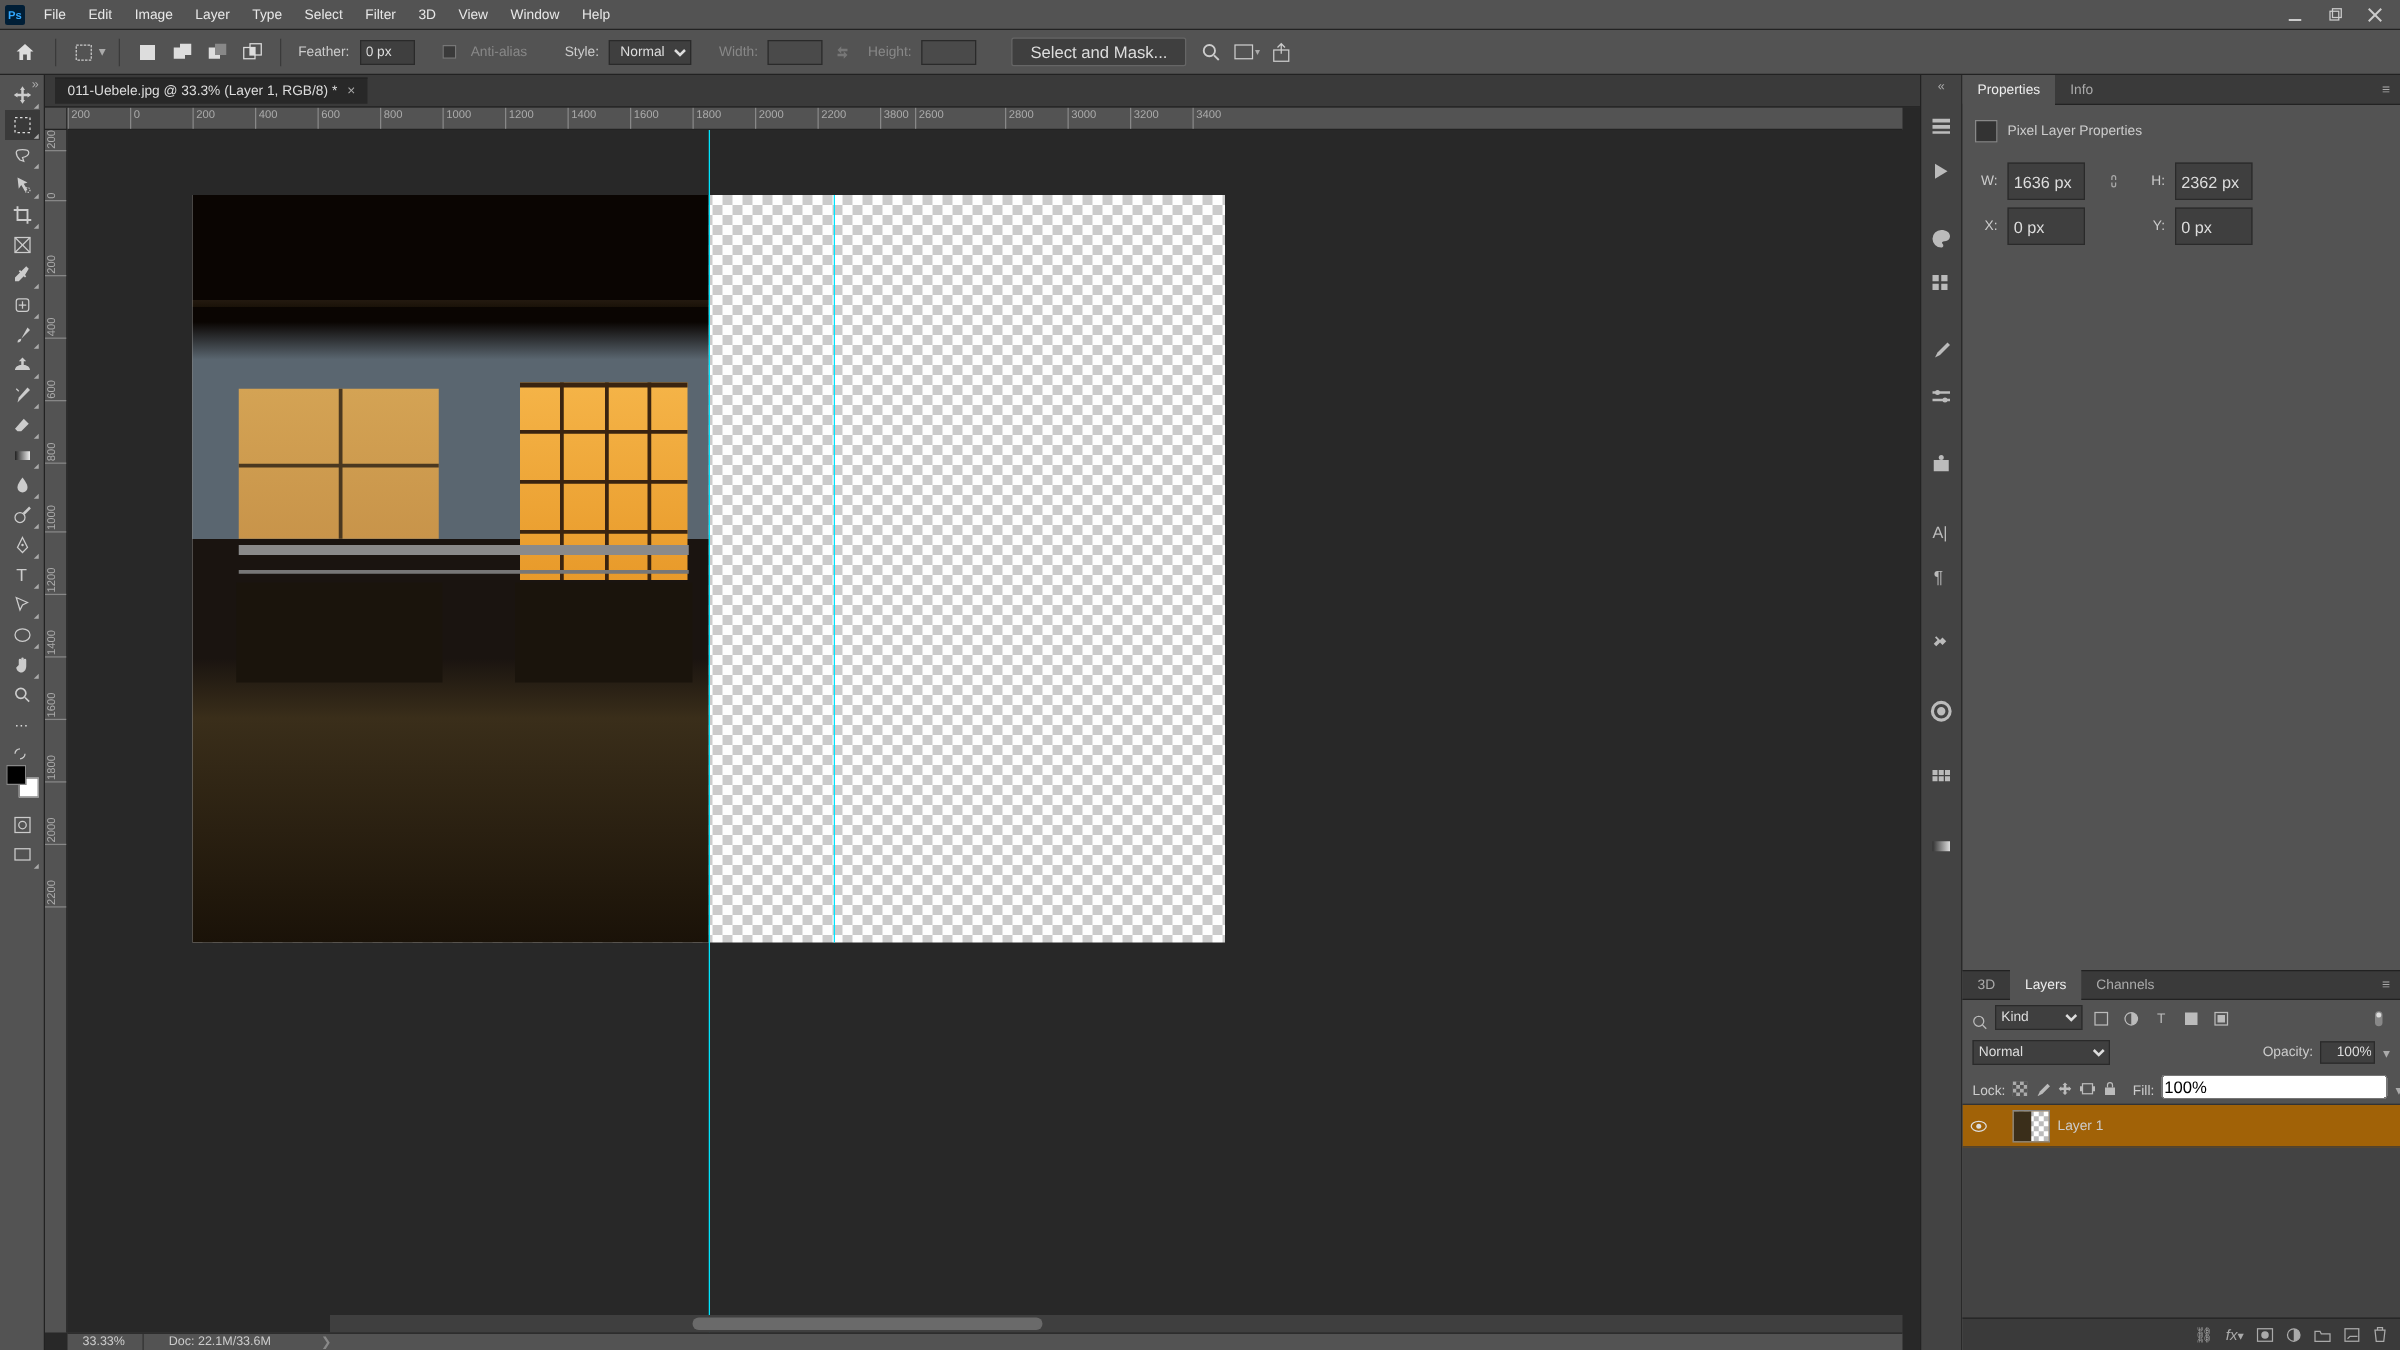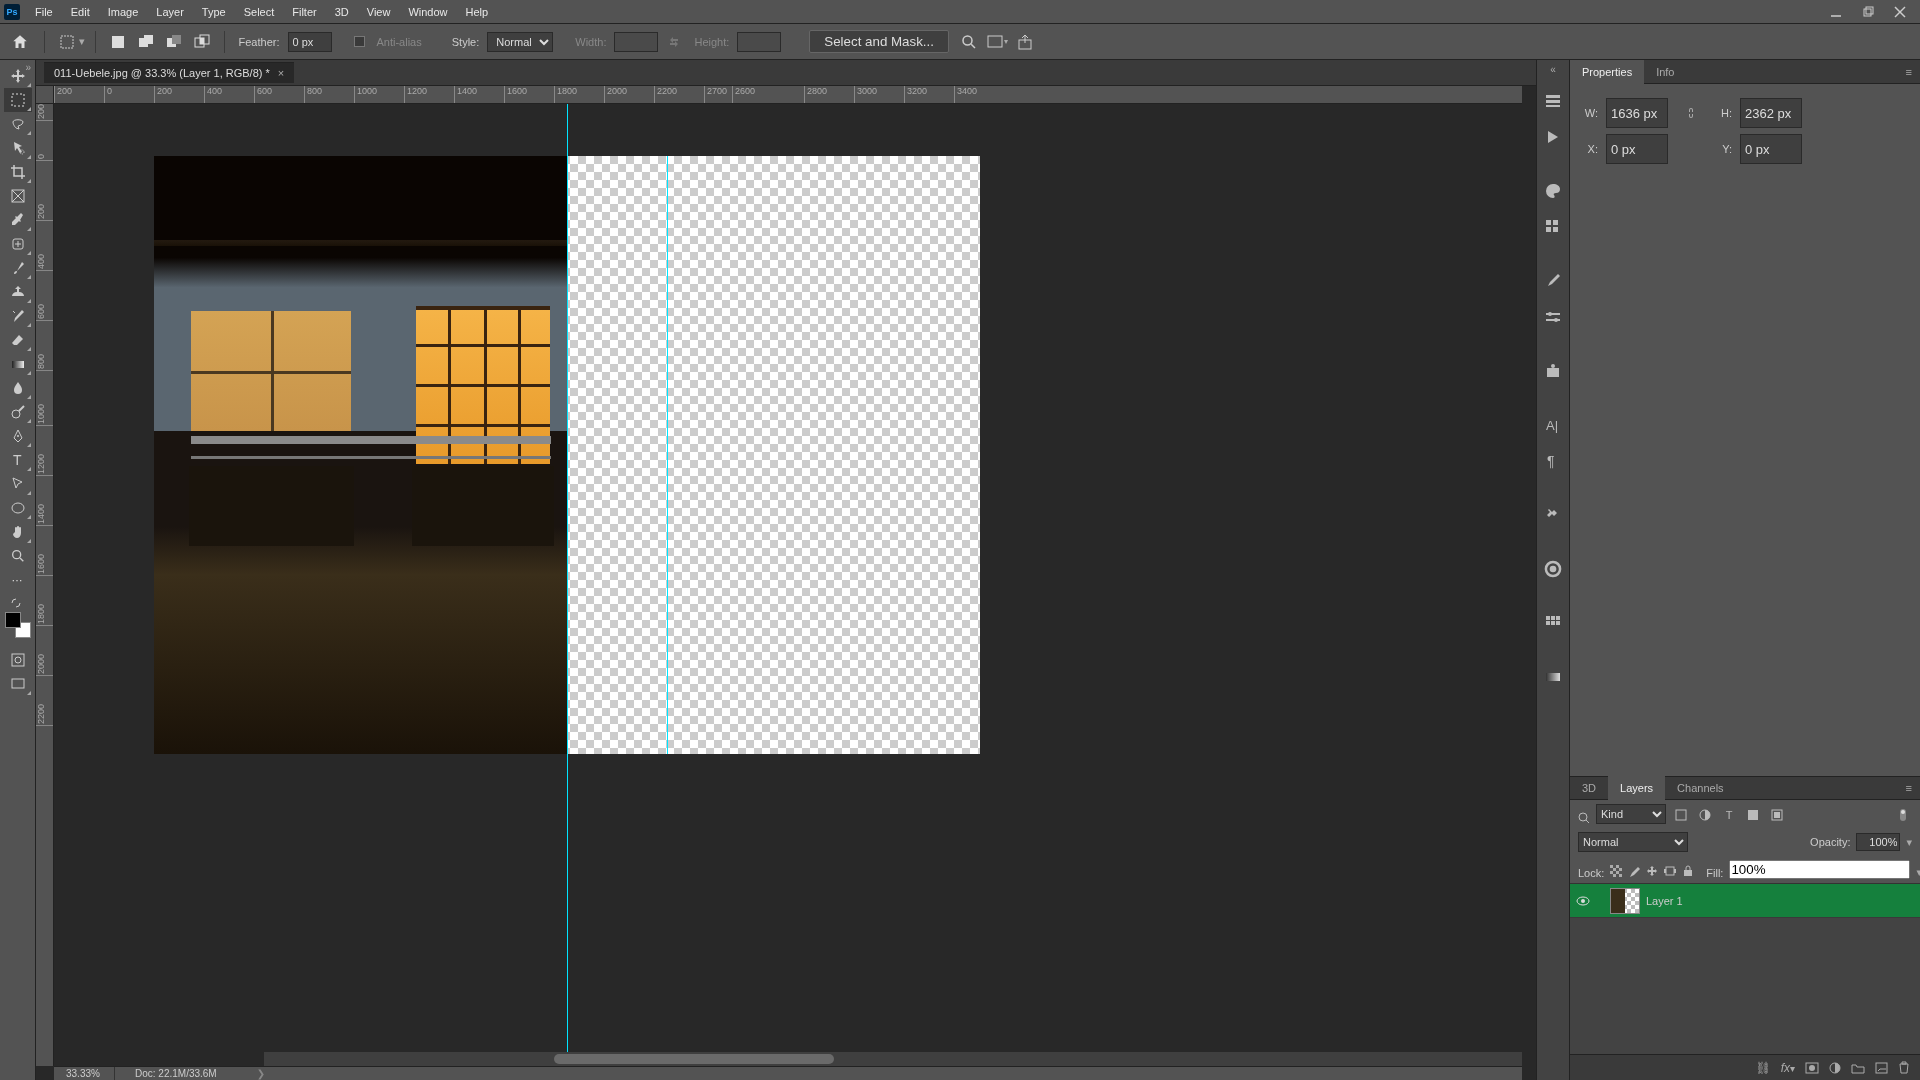--- a/index.html
+++ b/index.html
@@ -75,21 +75,21 @@
 .layerrow1{display:flex;align-items:flex-end;padding:4px 8px;gap:6px}
 .layerrow1 select{background:#3f3f3f;border:1px solid #2a2a2a;color:#ddd;height:20px;width:70px;font-size:11px}
 .layerrow1 .ficon{width:18px;height:18px;display:flex;align-items:center;justify-content:center;color:#bbb}
 .layerrow2{display:flex;align-items:center;padding:4px 8px;gap:6px}
 .layerrow2 select{background:#3f3f3f;border:1px solid #2a2a2a;color:#ddd;height:20px;width:110px;font-size:11px}
 .layerrow2 input{background:#3f3f3f;border:1px solid #2a2a2a;color:#ddd;width:44px;height:18px;font-size:11px;text-align:right;padding-right:2px}
 .layerrow3{display:flex;align-items:flex-end;padding:4px 8px;gap:6px}
 .layerrow3 .licon{width:16px;height:16px;display:flex;align-items:center;justify-content:center;color:#bbb}
 .layerlist{flex:1;overflow:auto;background:#434343;border-top:1px solid #333}
 .layer{display:flex;align-items:center;height:34px;border-bottom:1px solid #3a3a3a;padding:0 6px;gap:6px}
-.layer.sel{background:#15803d}
+.layer.sel{background:#a16207}
 .layer .eye{width:16px;color:#ddd;text-align:center}
 .layer .thumb{width:30px;height:26px;border:1px solid #888;background:#222;position:relative;overflow:hidden}
 .layer .thumb.chk{background:repeating-conic-gradient(#bbb 0 25%,#fff 0 50%) 0 0/8px 8px}
 .layer .thumb .tl{position:absolute;left:0;top:0;width:50%;height:100%;background:#3a2e1a}
 .layerfoot{height:26px;background:#3a3a3a;display:flex;align-items:center;justify-content:flex-end;border-top:1px solid #222;gap:10px;padding:0 10px}
 .layerfoot .fi{color:#aaa;font-size:12px}
 .collapse-arrow{position:absolute;right:0;top:0;color:#aaa;padding:2px 4px;font-size:10px}
 svg{display:block}
 </style>
 </head>
@@ -394,21 +394,21 @@
           <div class="tick" style="left: 150px;">400</div>
           <div class="tick" style="left: 200px;">600</div>
           <div class="tick" style="left: 250px;">800</div>
           <div class="tick" style="left: 300px;">1000</div>
           <div class="tick" style="left: 350px;">1200</div>
           <div class="tick" style="left: 400px;">1400</div>
           <div class="tick" style="left: 450px;">1600</div>
           <div class="tick" style="left: 500px;">1800</div>
           <div class="tick" style="left: 550px;">2000</div>
           <div class="tick" style="left: 600px;">2200</div>
-          <div class="tick" style="left: 650px;">2700</div>
+          <div class="tick" style="left: 650px;">3800</div>
           <div class="tick" style="left: 678px;">2600</div>
           <div class="tick" style="left: 750px;">2800</div>
           <div class="tick" style="left: 800px;">3000</div>
           <div class="tick" style="left: 850px;">3200</div>
           <div class="tick" style="left: 900px;">3400</div>
         </div>
       <div class="ruler-v" id="rulerV">
           <div class="tick" style="top: 0px;">200</div>
           <div class="tick" style="top: 50px;">0</div>
           <div class="tick" style="top: 100px;">200</div>
@@ -554,20 +554,24 @@
   </div>
 
   <div class="panels">
     <div class="ptabs">
       <div class="ptab active">Properties</div>
       <div class="ptab">Info</div>
       <div style="flex:1"></div>
       <div style="padding:0 8px;color:#aaa">≡</div>
     </div>
     <div class="propbody">
+      <div class="prop-hdr">
+        <div class="picon"></div>
+        <span>Pixel Layer Properties</span>
+      </div>
       <div class="prop-row">
         <span class="pl">W:</span>
         <input value="1636 px" style="">
         <div class="link">
             <svg width="12" height="14">
               <path d="M4 4a2 2 0 014 0v2H7V4a1 1 0 00-2 0v2H4zm0 4h1v2a1 1 0 002 0V8h1v2a2 2 0 01-4 0z" fill="#aaa"></path>
             </svg>
           </div>
         <span class="pl">H:</span>
         <input value="2362 px" style="">

